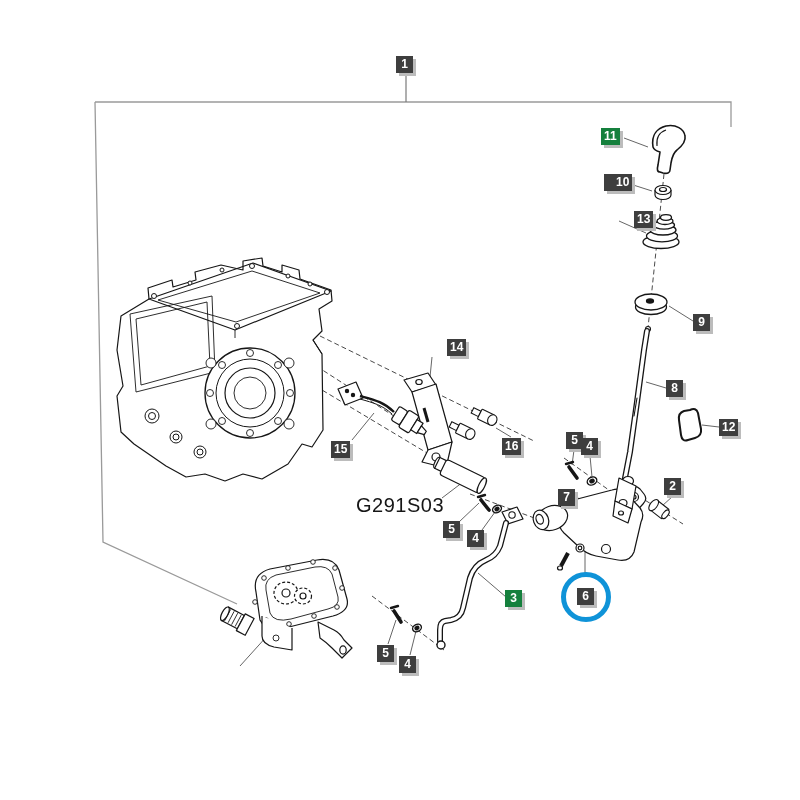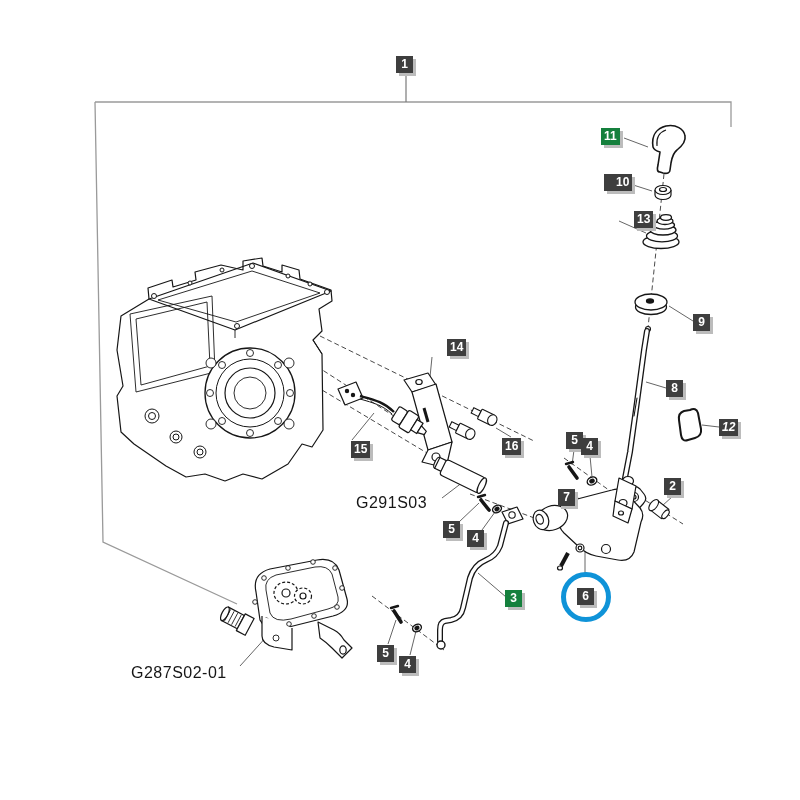--- a/index.html
+++ b/index.html
@@ -4,21 +4,21 @@
 <style>
   html,body{margin:0;padding:0;background:#fff;}
   .stage{position:relative;width:800px;height:800px;background:#ffffff;overflow:hidden;
          font-family:"Liberation Sans",sans-serif;}
   .stage svg{position:absolute;left:0;top:0;}
   .badge{position:absolute;height:17px;min-width:17px;padding:0 3px;box-sizing:border-box;
          color:#fff;font:bold 12px/17px "Liberation Sans",sans-serif;text-align:center;
          box-shadow:3px 3px 0 0 #bcbcbc;cursor:pointer;}
   .badge.dark{background:#3e3e3e;}
   .badge.cyan{background:#15803d;}
-  .part-text{position:absolute;font-size:16px;color:#161616;letter-spacing:0.5px;cursor:pointer;}
+  .part-text{position:absolute;font-size:20px;color:#161616;letter-spacing:0.5px;cursor:pointer;}
   .hl-circle{position:absolute;border-radius:50%;border:5px solid #0f93d8;background:transparent;}
 </style>
 </head>
 <body>
 
 <div class="stage">
 
 <svg width="800" height="800" viewBox="0 0 800 800">
 
   <g fill="none" stroke="#9a9a9a" stroke-width="1.3">
@@ -299,33 +299,32 @@
       <line x1="237" y1="618" x2="237" y2="631" stroke-width="0.8"></line>
     </g>
 
     <path d="M318,622 L334,630 Q340,633 344,640 L352,648 L342,658 L332,648 Q326,642 320,638 Z"></path>
     <ellipse cx="343" cy="650" rx="3.2" ry="4.2"></ellipse>
   </g>
 
 </svg>
 
   <div class="part-text" style="left:356px;top:494px;">G291S03</div>
-  <div class="part-text" style="left:131px;top:664px;">G287S02-01</div>
 
 <div class="hl-circle" style="left: 561px; top: 572px; width: 40px; height: 40px; border-color: rgb(15, 147, 216);"></div>
     <div class="badge dark" style="left: 396px; top: 56px;">1</div>
     <div class="badge cyan" style="left: 601px; top: 128px;">11</div>
     <div class="badge dark" style="left: 604px; top: 174px; padding-left: 12px;">10</div>
     <div class="badge dark" style="left: 608px; top: 211px; margin-left: 26px;">13</div>
     <div class="badge dark" style="left: 693px; top: 314px;">9</div>
     <div class="badge dark" style="left: 666px; top: 380px;">8</div>
-    <div class="badge dark" style="left: 719px; top: 419px; font-style: italic;">12</div>
+    <div class="badge dark" style="left: 719px; top: 419px;">12</div>
     <div class="badge dark" style="left: 664px; top: 478px;">2</div>
     <div class="badge dark" style="left: 421px; top: 339px; margin-left: 26px;">14</div>
-    <div class="badge dark" style="left: 351px; top: 441px;">15</div>
+    <div class="badge dark" style="left: 331px; top: 441px;">15</div>
     <div class="badge dark" style="left: 502px; top: 438px;">16</div>
     <div class="badge dark" style="left: 566px; top: 432px;">5</div>
     <div class="badge dark" style="left: 581px; top: 438px;">4</div>
     <div class="badge dark" style="left: 558px; top: 489px;">7</div>
     <div class="badge dark" style="left: 577px; top: 588px;">6</div>
     <div class="badge dark" style="left: 443px; top: 521px;">5</div>
     <div class="badge dark" style="left: 467px; top: 530px;">4</div>
     <div class="badge cyan" style="left: 505px; top: 590px;">3</div>
     <div class="badge dark" style="left: 377px; top: 645px;">5</div>
     <div class="badge dark" style="left: 399px; top: 656px;">4</div>

